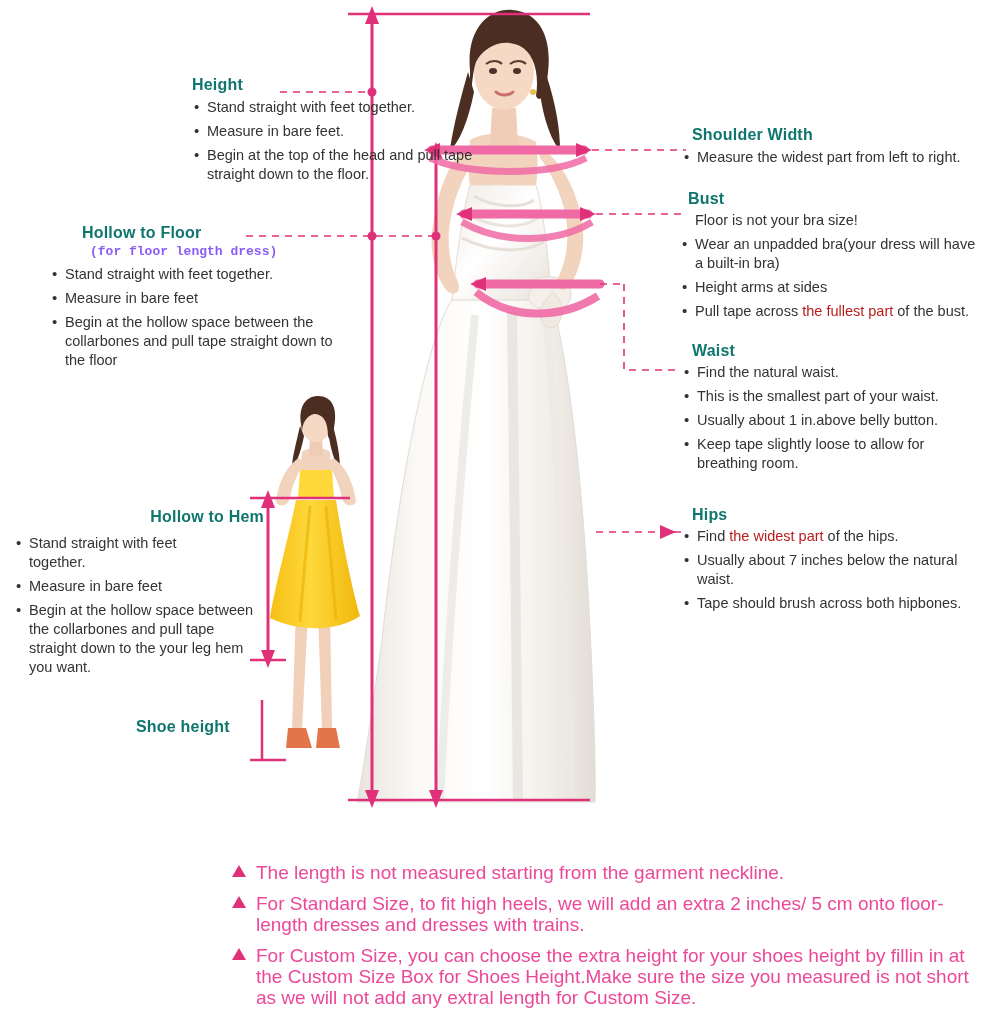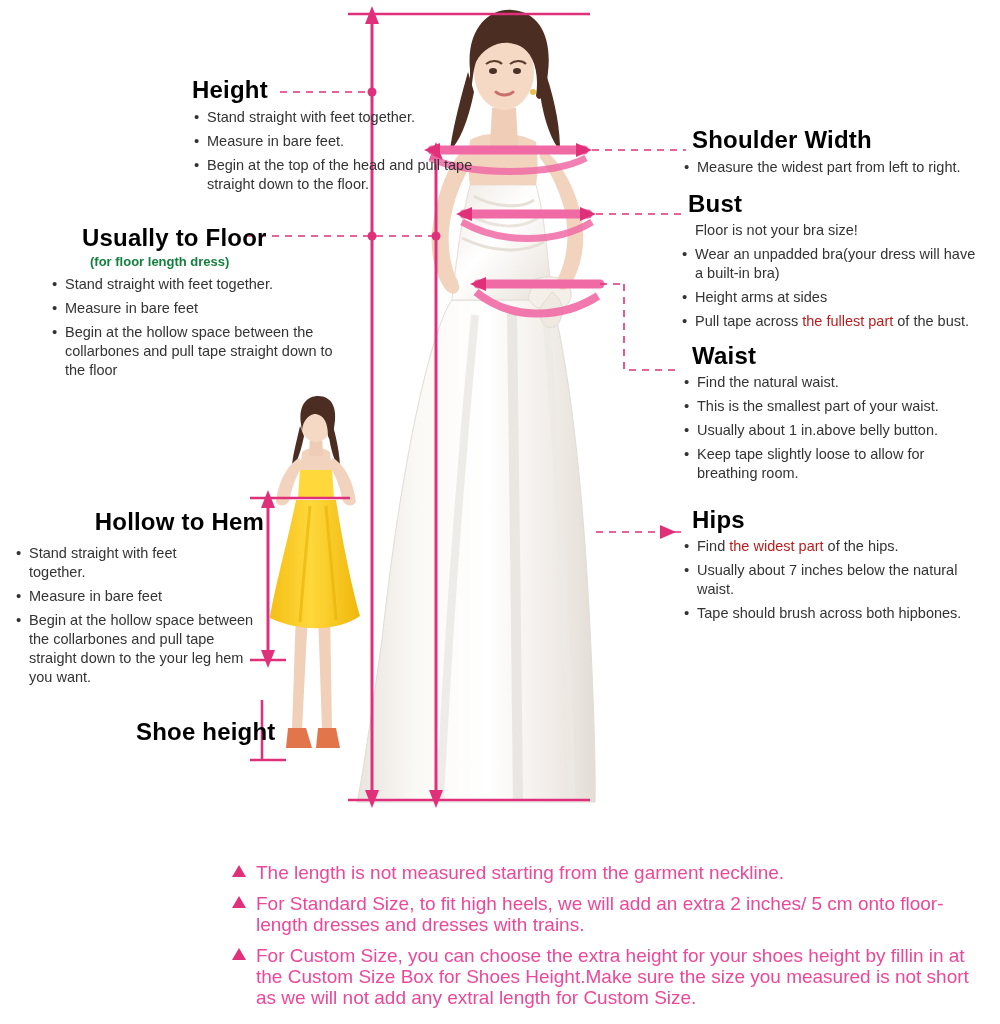--- a/index.html
+++ b/index.html
@@ -24,31 +24,32 @@
   svg.art {
     position: absolute;
     left: 0; top: 0;
     width: 1000px;
     height: 1024px;
     pointer-events: none;
   }
   .blk { position: absolute; }
 
   .heading {
-    font-size: 24px;
+    font-size: 16px;
     font-weight: bold;
-    color: #000000;
+    color: #0f766e;
     letter-spacing: .2px;
     white-space: nowrap;
   }
   .subheading {
     font-size: 13px;
     font-weight: bold;
-    color: #15803d;
+    color: #8b5cf6;
     white-space: nowrap;
+    font-family: Liberation Mono, monospace;
   }
   ul.bul {
     list-style: none;
     margin: 4px 0 0 0;
     padding: 0;
   }
   ul.bul li {
     position: relative;
     font-size: 14.5px;
     line-height: 19px;
@@ -252,21 +253,21 @@
   <div class="blk" style="left:192px; top:76px; width:330px;">
     <div class="heading">Height</div>
     <ul class="bul">
       <li>Stand straight with feet together.</li>
       <li>Measure in bare feet.</li>
       <li style="width:270px;">Begin at the top of the head and pull tape straight down to the floor.</li>
     </ul>
   </div>
 
   <div class="blk" style="left:42px; top:224px; width:330px;">
-    <div class="heading" style="margin-left:40px;">Usually to Floor</div>
+    <div class="heading" style="margin-left:40px;">Hollow to Floor</div>
     <div class="subheading" style="margin-left:48px; margin-top:2px;">(for floor length dress)</div>
     <ul class="bul" style="margin-top:6px; margin-left:8px;">
       <li>Stand straight with feet together.</li>
       <li>Measure in bare feet</li>
       <li style="width:268px;">Begin at the hollow space between the collarbones and pull tape straight down to the floor</li>
     </ul>
   </div>
 
   <div class="blk" style="left:14px; top:508px; width:250px;">
     <div class="heading" style="margin-left:24px;text-align:right;">Hollow to Hem</div>

